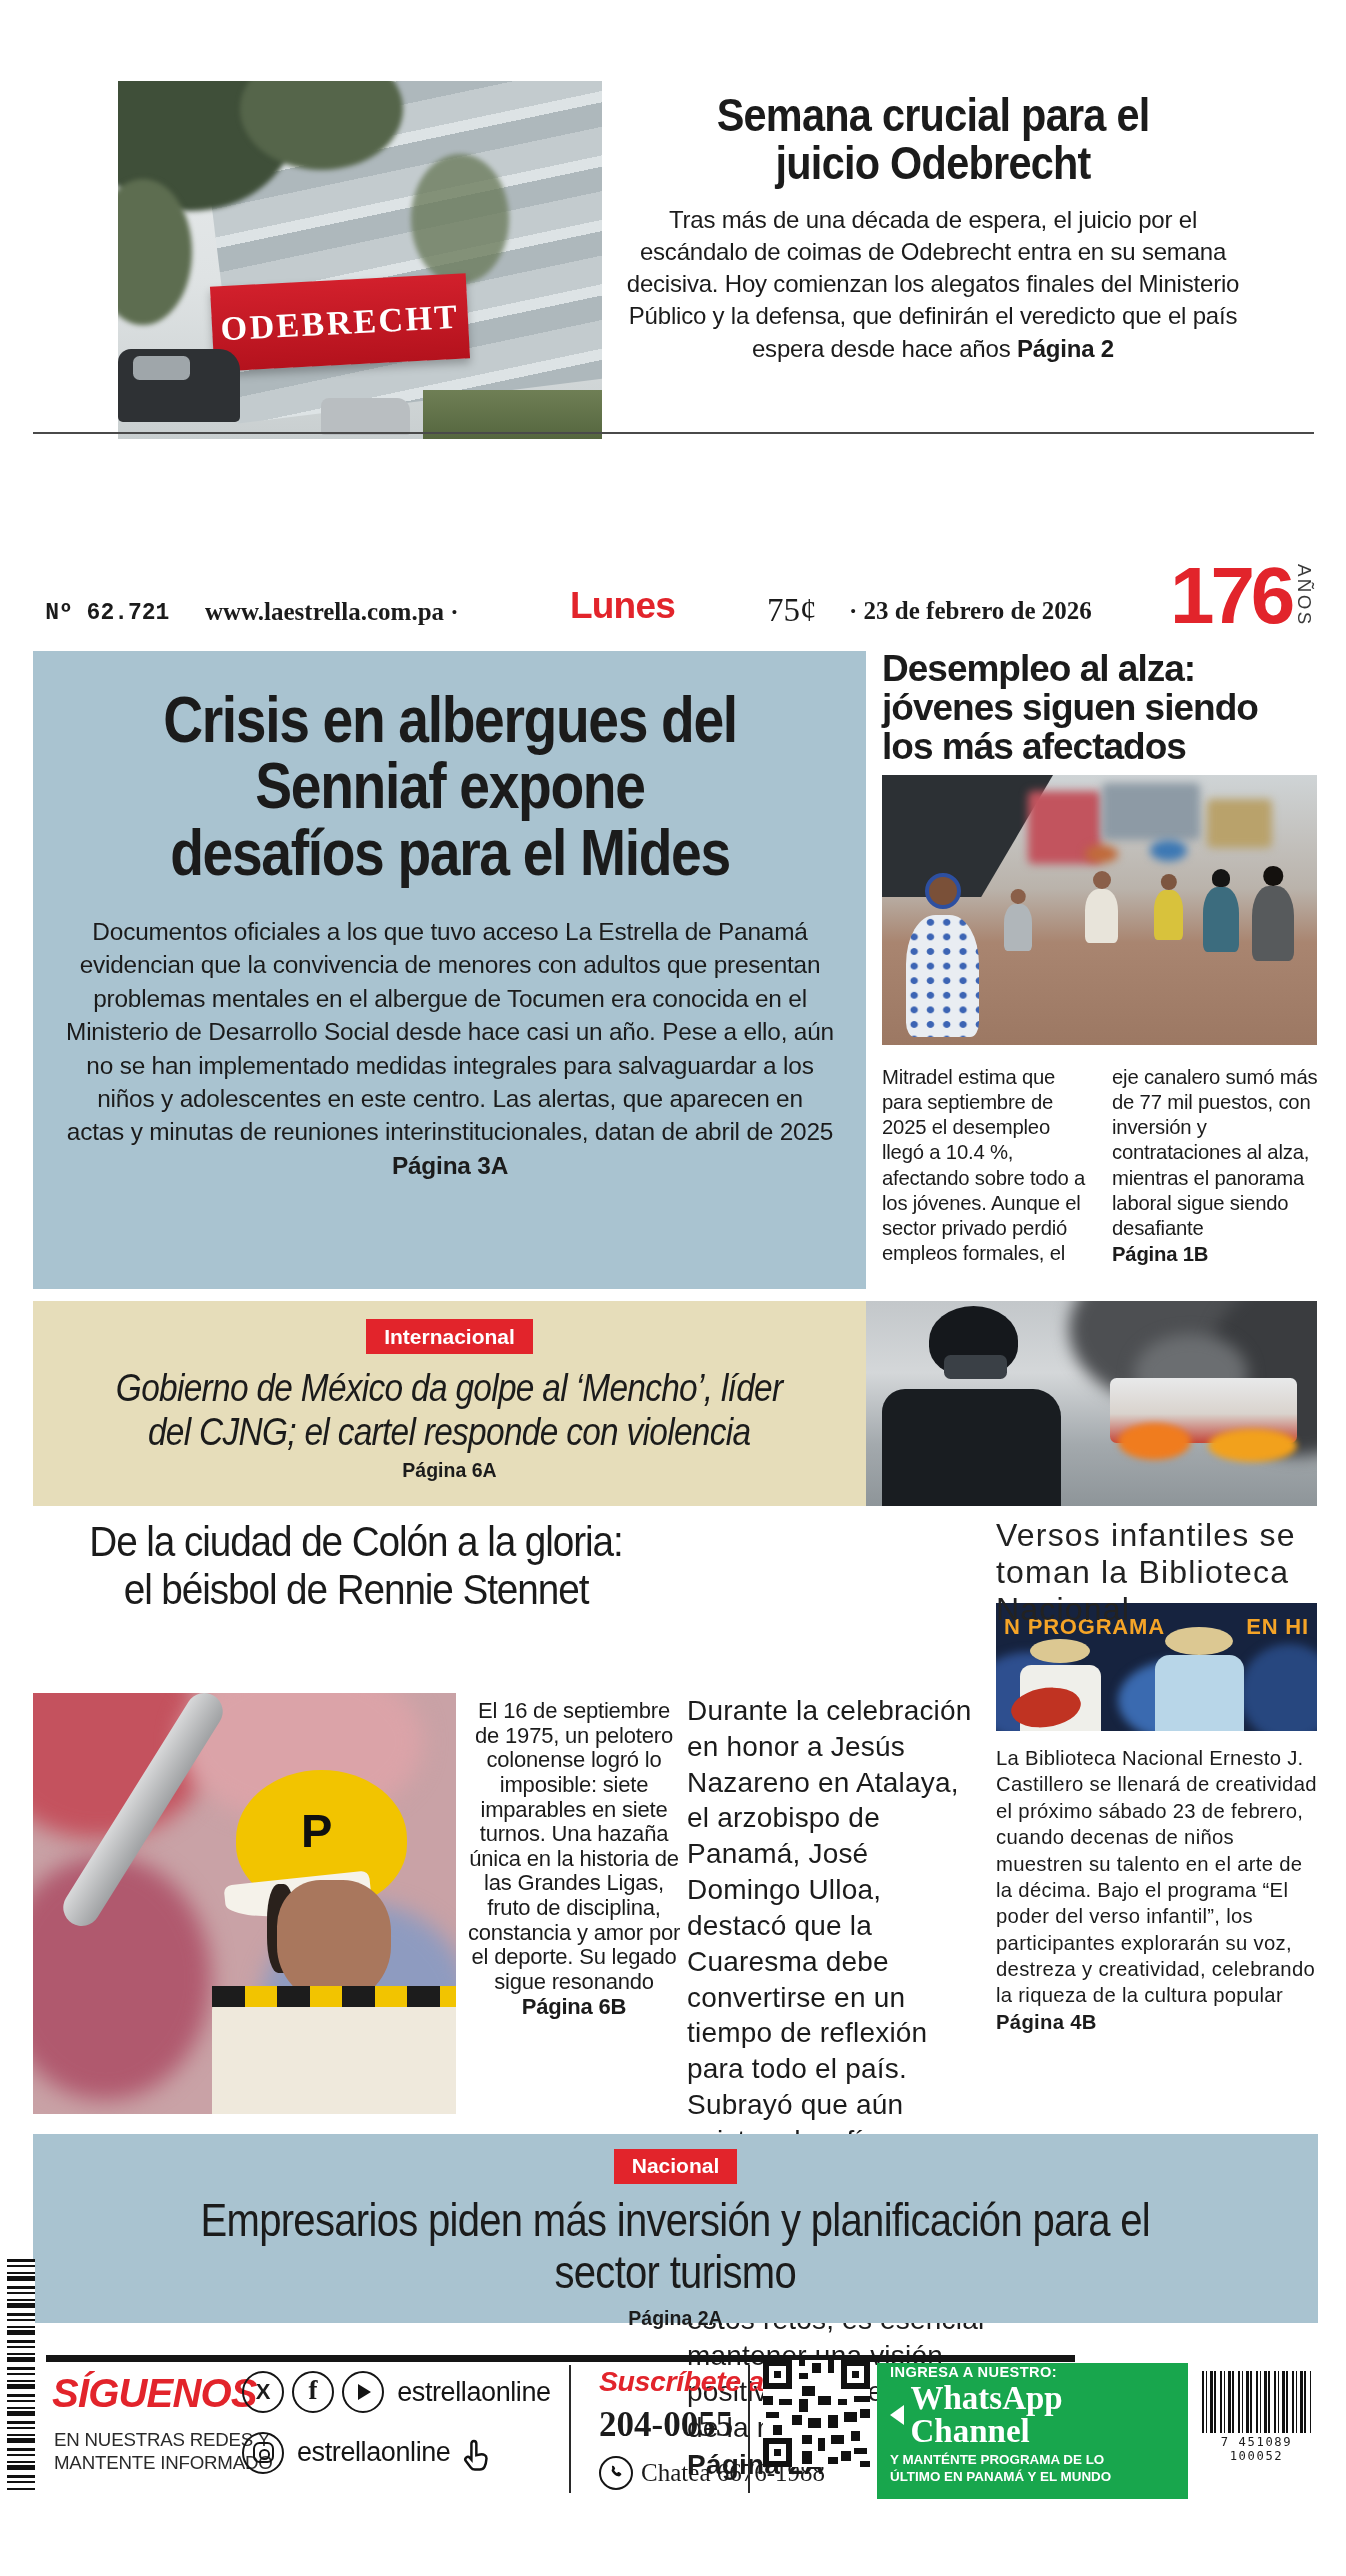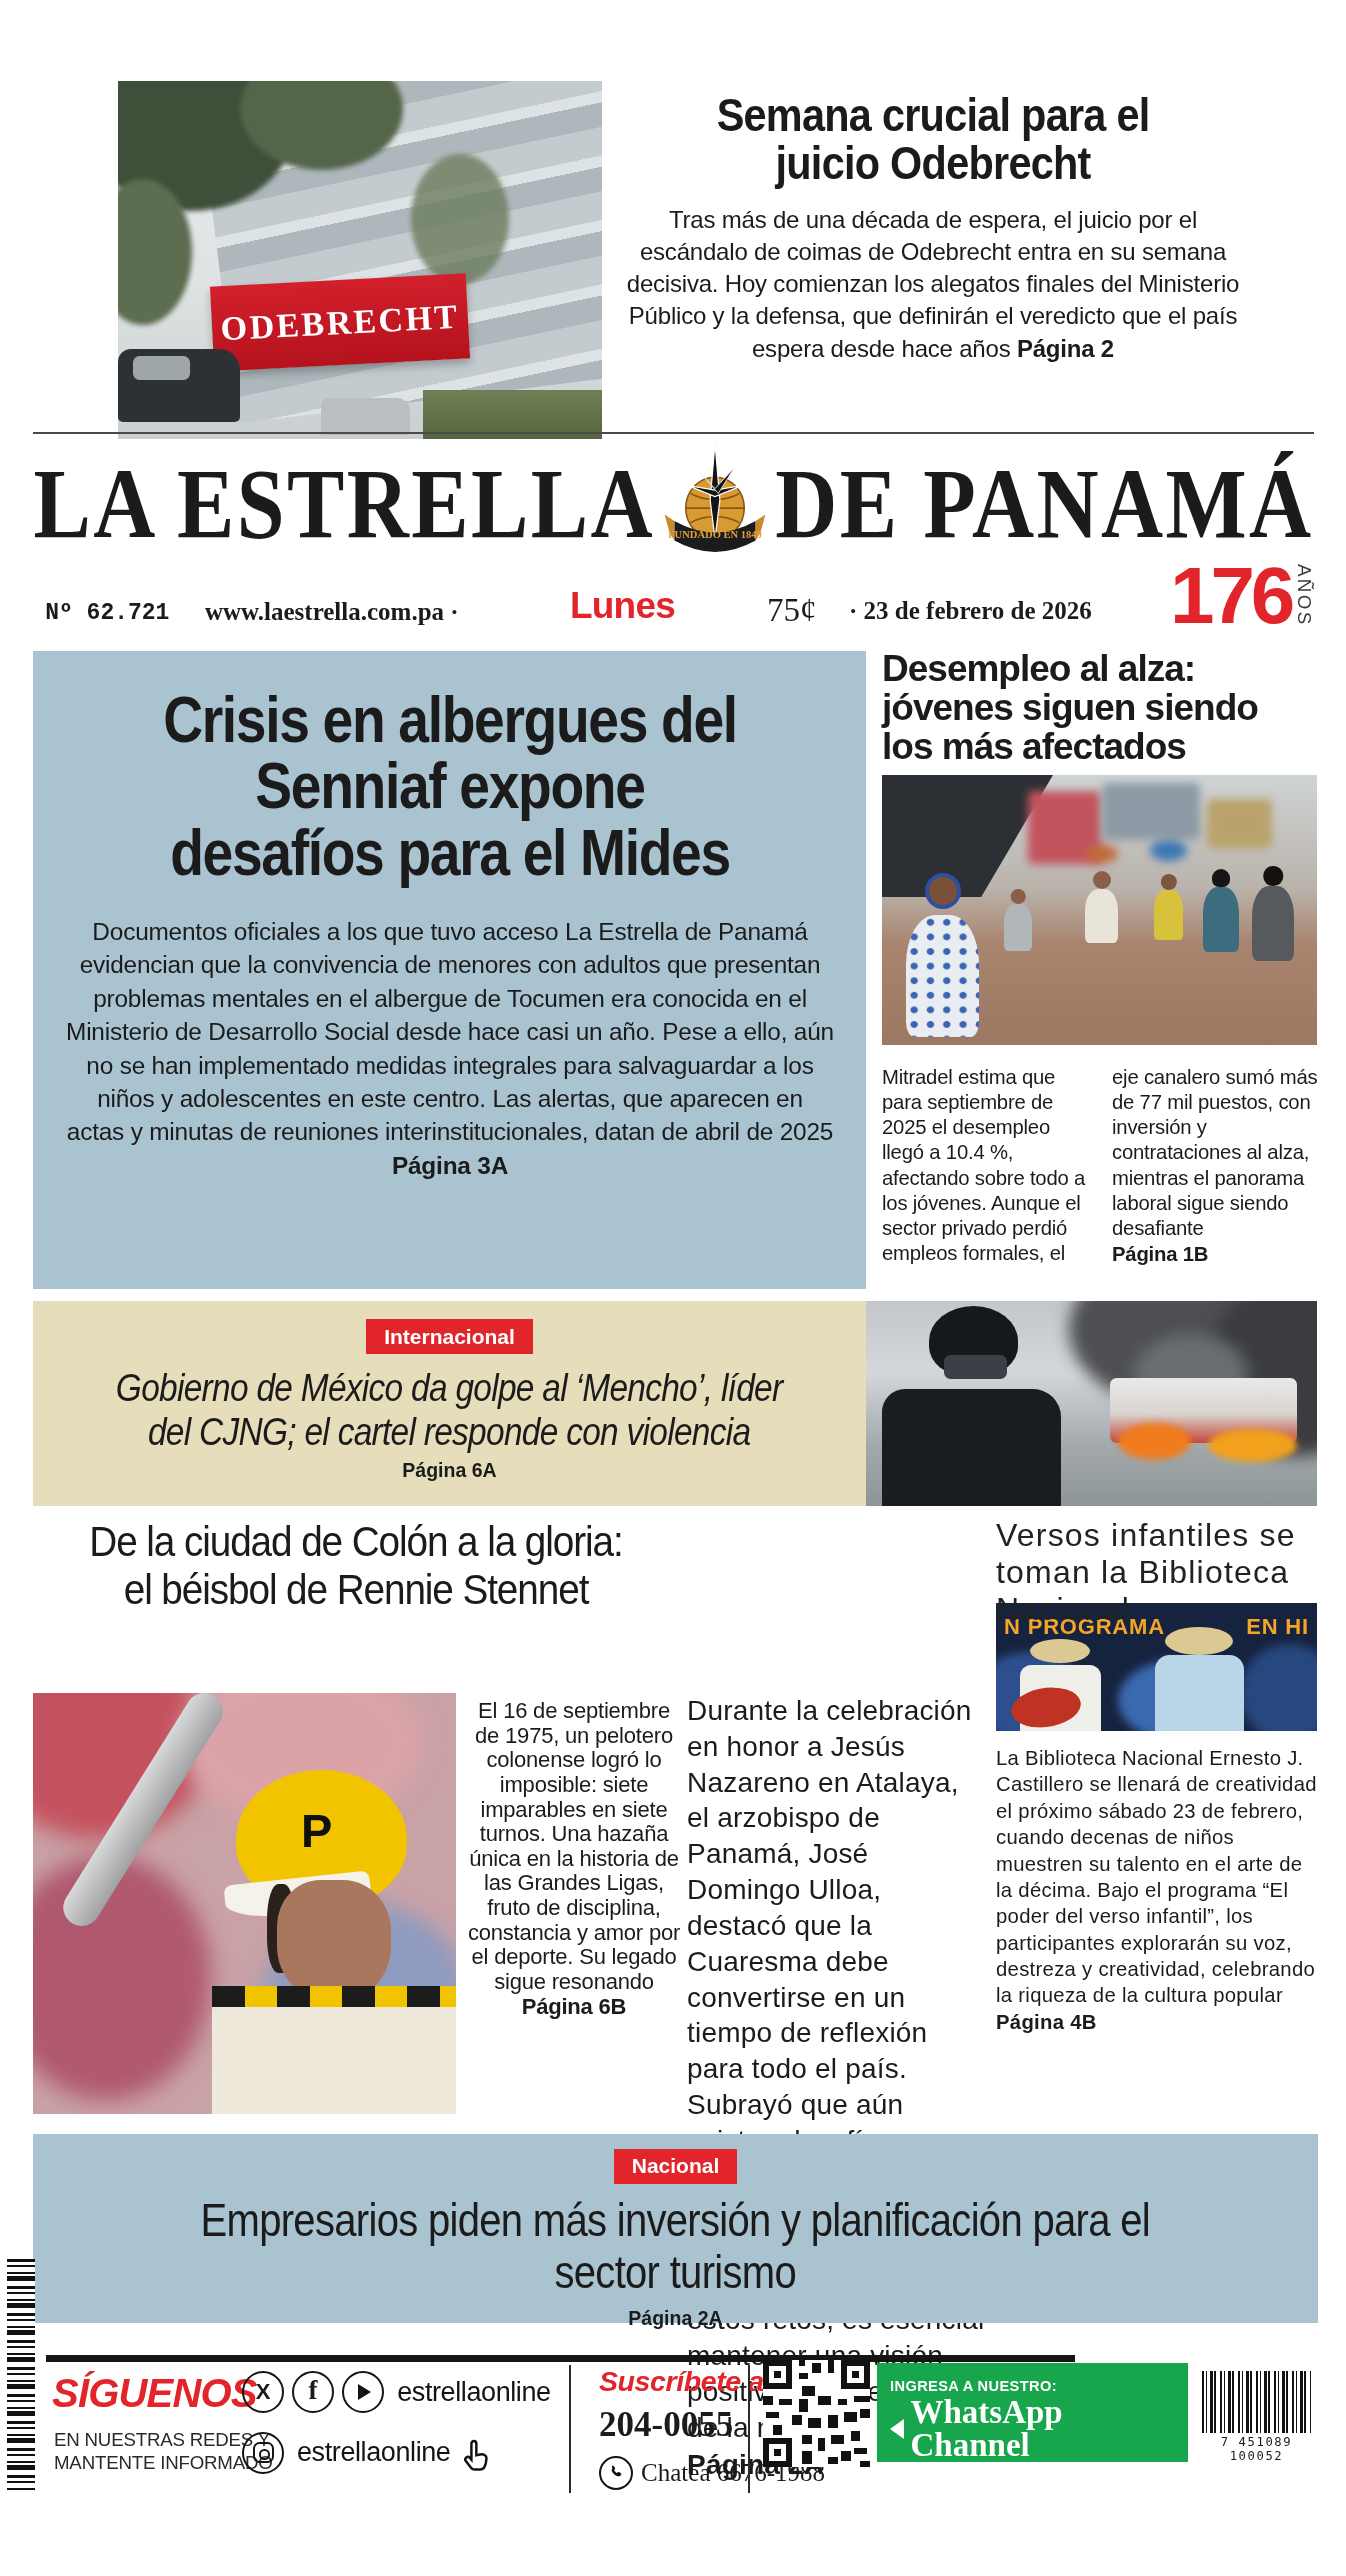--- a/index.html
+++ b/index.html
@@ -143,21 +143,21 @@
   .ig-sq{width:21px;height:21px;border:2.4px solid #141414;border-radius:6.5px;position:relative;}
   .ig-sq::before{content:"";position:absolute;left:4.9px;top:4.9px;width:6.5px;height:6.5px;border:2.4px solid #141414;border-radius:50%;}
   .soc-handle{font-size:27px;letter-spacing:-0.4px;color:#141414;margin-left:4.9px;}
   .hand-icon{width:37px;height:42px;margin-left:1.6px;margin-top:11.4px;}
   .v-div{width:1.6px;height:128px;background:#2a2a2a;top:2365px;}
   .sus-title{left:599px;top:2365px;color:var(--red);font-weight:700;font-style:italic;font-size:28.5px;letter-spacing:-0.4px;}
   .sus-phone{left:599px;top:2405px;font-family:"Liberation Serif",serif;font-weight:700;font-size:35px;}
   .sus-chat{left:599px;top:2456px;display:flex;align-items:center;gap:8.1px;font-family:"Liberation Serif",serif;font-size:25px;}
   .chat-circle{width:34px;height:34px;border:2.4px solid #141414;border-radius:50%;display:flex;align-items:center;justify-content:center;}
   .qr{left:763px;top:2360px;width:107px;height:107px;}
-  .green-box{left:877px;top:2363px;width:311px;height:99px;background:var(--green);color:#fff;padding:15px 13px;}
+  .green-box{left:877px;top:2363px;width:311px;height:136px;background:var(--green);color:#fff;padding:1px 13px;}
   .gb-kicker{font-size:14.6px;font-weight:700;letter-spacing:0.4px;}
   .gb-title{display:flex;align-items:center;gap:6.5px;font-family:"Liberation Serif",serif;font-weight:700;font-size:33px;line-height:1;margin-top:1.6px;}
   .gb-tri{width:0;height:0;border-right:14.6px solid #fff;border-top:10.6px solid transparent;border-bottom:10.6px solid transparent;flex:0 0 auto;}
   .gb-sub{font-size:13.4px;font-weight:700;line-height:1.25;margin-top:4.9px;}
   .right-barcode{left:1202px;top:2371px;width:109px;height:62px;
     background:repeating-linear-gradient(90deg,#111 0 2.4px,#fff 2.4px 4.1px,#111 4.1px 4.9px,#fff 4.9px 8.1px,#111 8.1px 10.6px,#fff 10.6px 12.2px,#111 12.2px 14px,#fff 14px 18px);}
   .right-barcode-digits{left:1202px;top:2435px;width:109px;text-align:center;font-family:"DejaVu Sans Mono",monospace;font-size:12.2px;letter-spacing:1.6px;}
 </style>
 </head>
 <body>
@@ -179,35 +179,20 @@
   </div>
 
   <div class="abs teaser-text">
     <div class="teaser-headline preline">Semana crucial para el
 juicio Odebrecht</div>
     <div class="teaser-deck"><span>Tras más de una década de espera, el juicio por el escándalo de coimas de Odebrecht entra en su semana decisiva. Hoy comienzan los alegatos finales del Ministerio Público y la defensa, que definirán el veredicto que el país espera desde hace años </span><span class="pageref">Página 2</span></div>
   </div>
 
   <div class="abs rule-top"></div>
 
-  <div class="abs masthead">
-    <span class="mast-word">LA ESTRELLA</span>
-    <svg class="emblem" viewBox="0 0 128 150">
-      <ellipse cx="64" cy="80" rx="36" ry="38" fill="#d99a33"></ellipse>
-      <ellipse cx="64" cy="80" rx="36" ry="38" fill="none" stroke="#8a5a14" stroke-width="2"></ellipse>
-      <path d="M28 80h72 M34 62c18 10 42 10 60 0 M34 98c18-10 42-10 60 0 M64 42v76" stroke="#8a5a14" stroke-width="2" fill="none"></path>
-      <polygon points="64,0 70,70 64,118 58,70" fill="#141414" stroke="#fff" stroke-width="1.5"></polygon>
-      <polygon points="30,52 64,58 98,52 64,66" fill="#141414" stroke="#fff" stroke-width="1.5"></polygon>
-      <polygon points="40,30 64,56 88,30 68,62" fill="#141414" stroke="#fff" stroke-width="1"></polygon>
-      <path d="M14 96 Q64 124 114 96 L114 120 Q64 148 14 120 Z" fill="#1c1c1c"></path>
-      <path d="M14 96 L2 88 L8 110 L14 120 Z M114 96 L126 88 L120 110 L114 120 Z" fill="#c98a2e"></path>
-      <text x="64" y="117" text-anchor="middle" font-family="Liberation Serif,serif" font-size="13" font-weight="bold" fill="#e0a33c">FUNDADO EN 1849</text>
-    </svg>
-    <span class="mast-word">DE PANAMÁ</span>
-  </div>
 
   <div class="abs dateline">
     <span class="abs dl-issue">Nº 62.721</span>
     <span class="abs dl-site">www.laestrella.com.pa ·</span>
     <span class="abs dl-day">Lunes</span>
     <span class="abs dl-price">75¢</span>
     <span class="abs dl-date">· 23 de febrero de 2026</span>
     <span class="abs dl-years">
       <span class="dl-years-num">176</span>
       <span class="dl-years-lbl">AÑOS</span>

